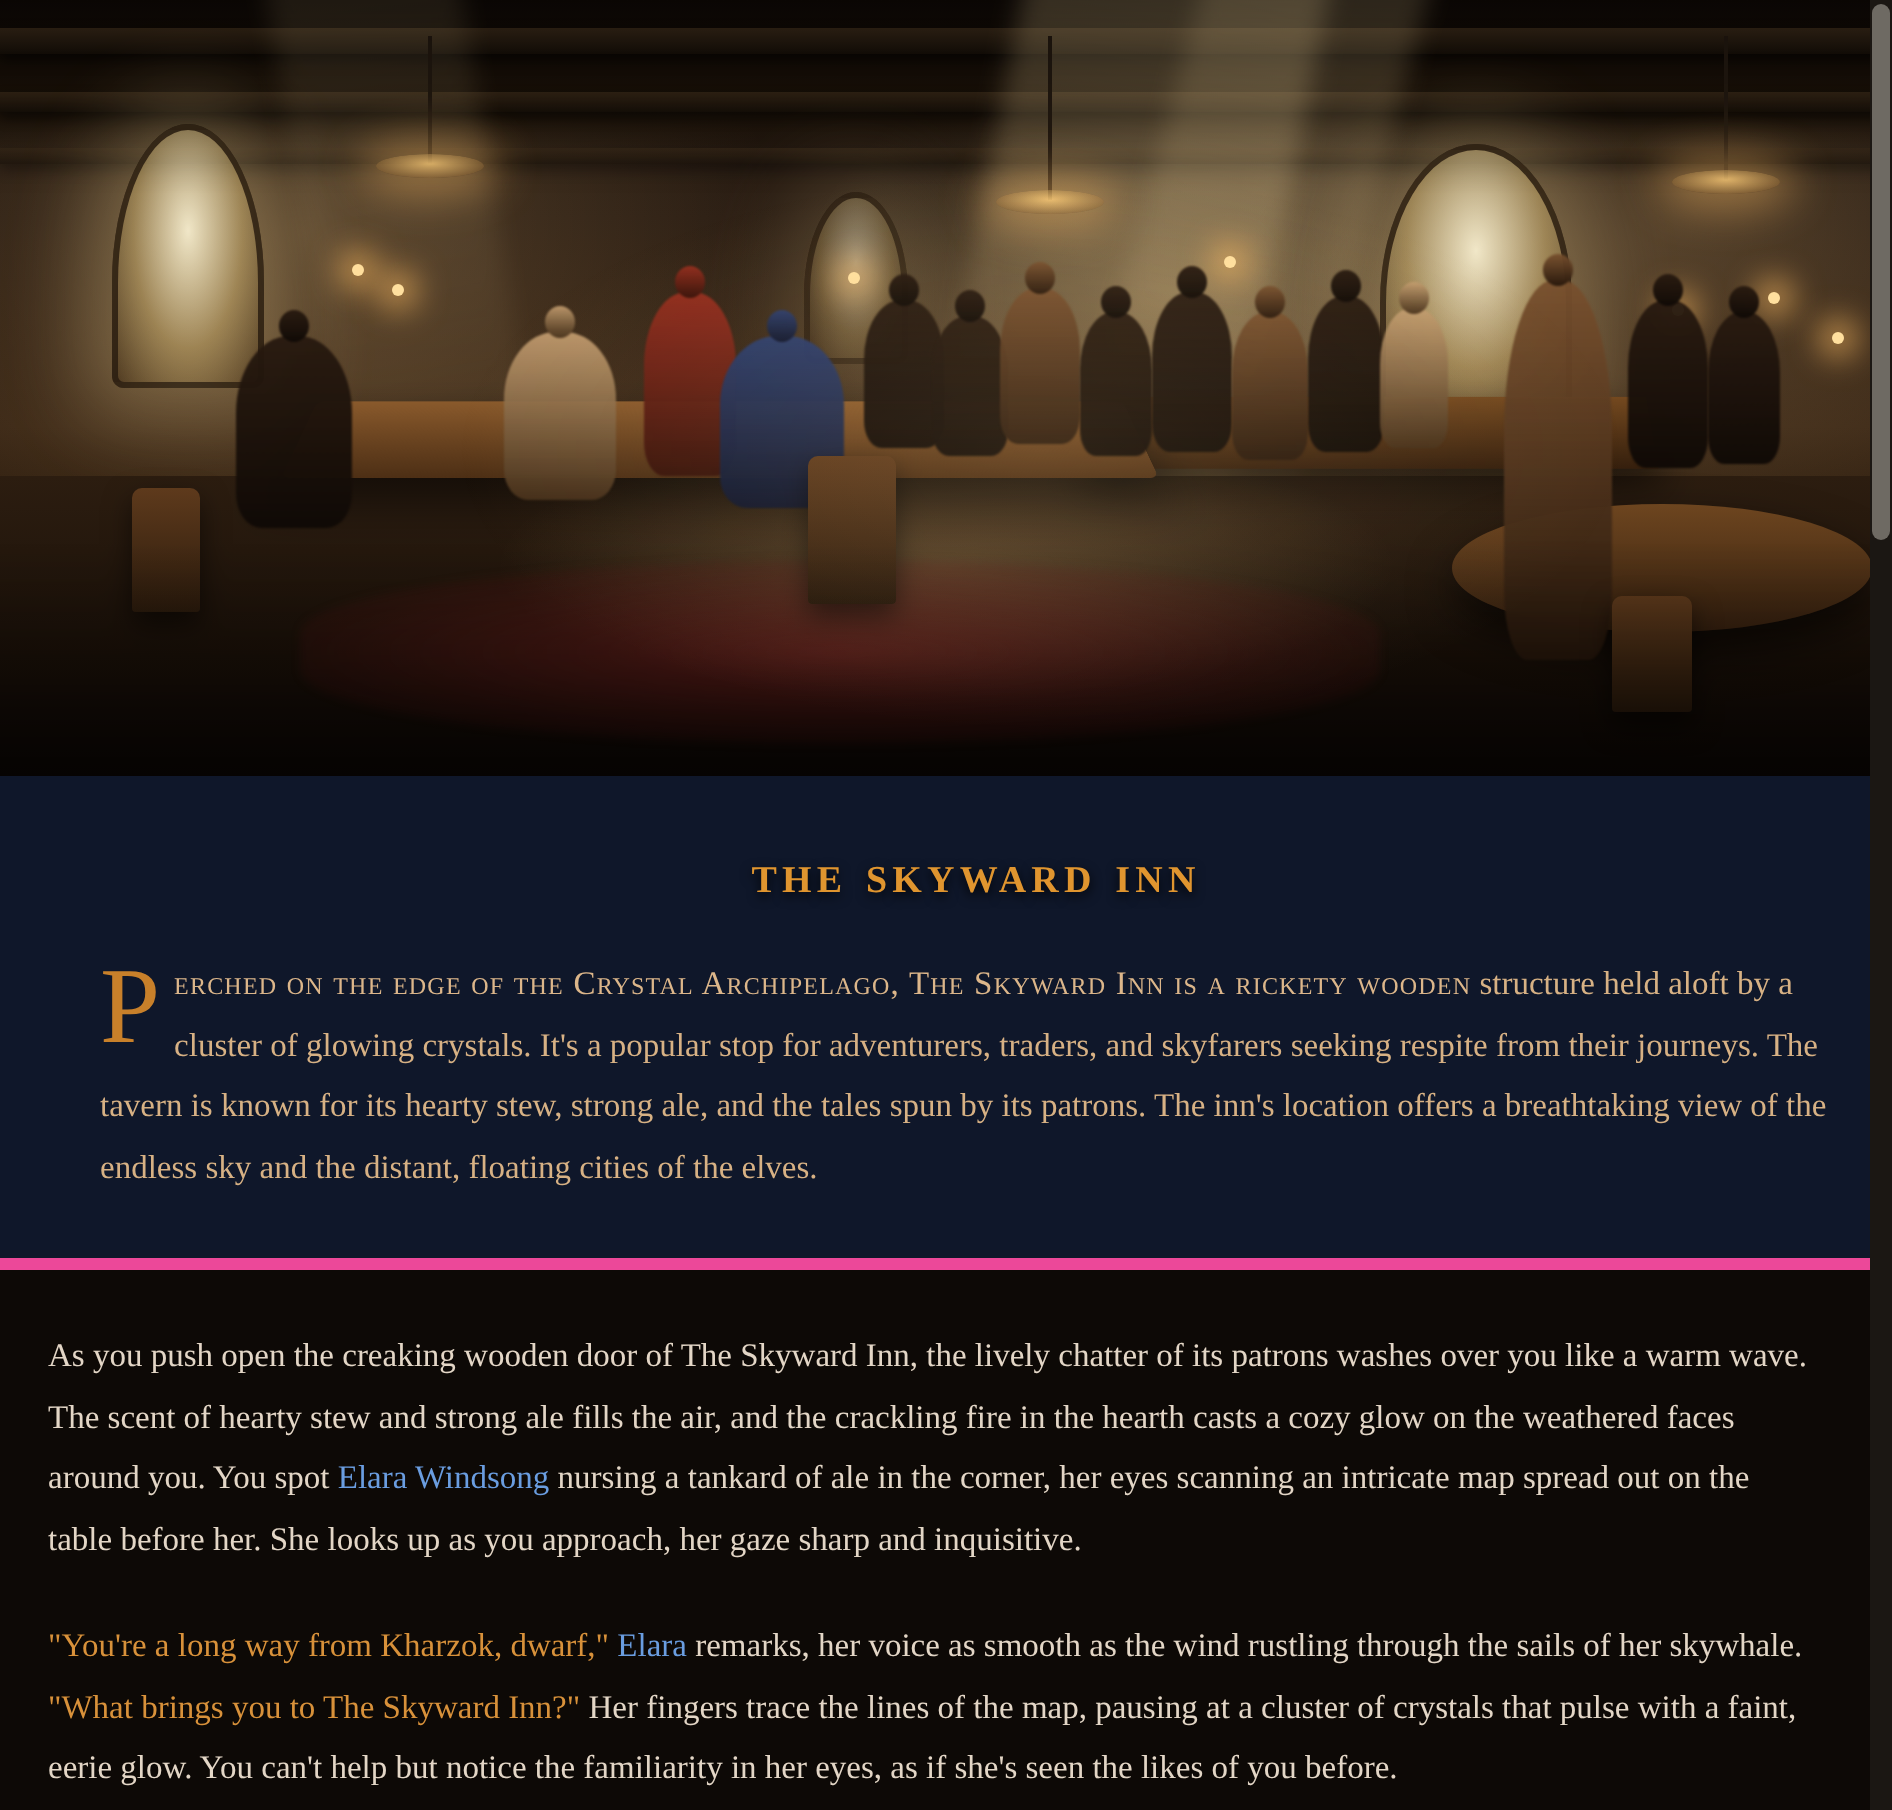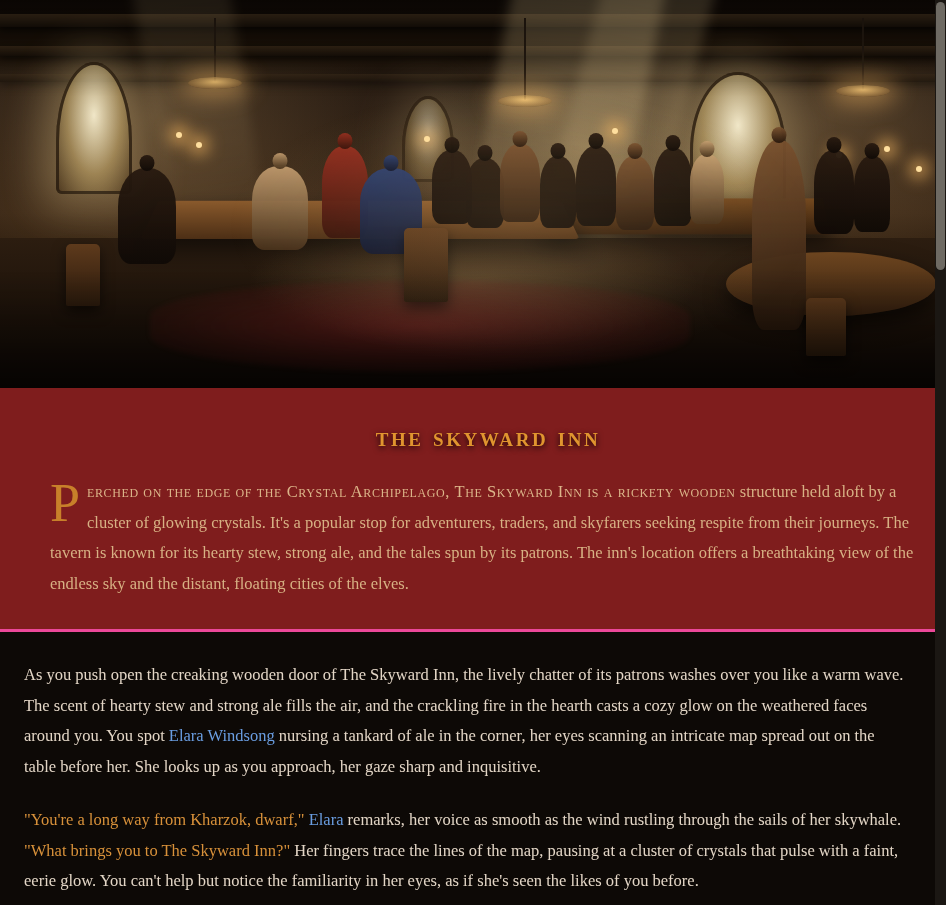--- a/index.html
+++ b/index.html
@@ -133,23 +133,23 @@
   .haze {
     position: absolute; inset: 0;
     background:
       radial-gradient(ellipse 420px 200px at 55% 58%, rgba(255,214,150,0.12), rgba(0,0,0,0) 70%),
       linear-gradient(180deg, rgba(0,0,0,0.34) 0%, rgba(0,0,0,0) 25%, rgba(0,0,0,0) 70%, rgba(0,0,0,0.55) 100%);
     pointer-events: none;
   }
 
   
   .desc {
-    background: #7f1d1d;
+    background: #0f172a;
     padding: 34px 20px 30px 50px;
-    border-bottom: 3px solid #ec4899;
+    border-bottom: 6px solid #ec4899;
   }
   .title {
     text-align: center;
     color: #e0952f;
     font-size: 27px;
     letter-spacing: 2.6px;
     font-variant: small-caps;
     text-transform: lowercase;
     font-weight: bold;
     margin: 0 0 24px 0;

